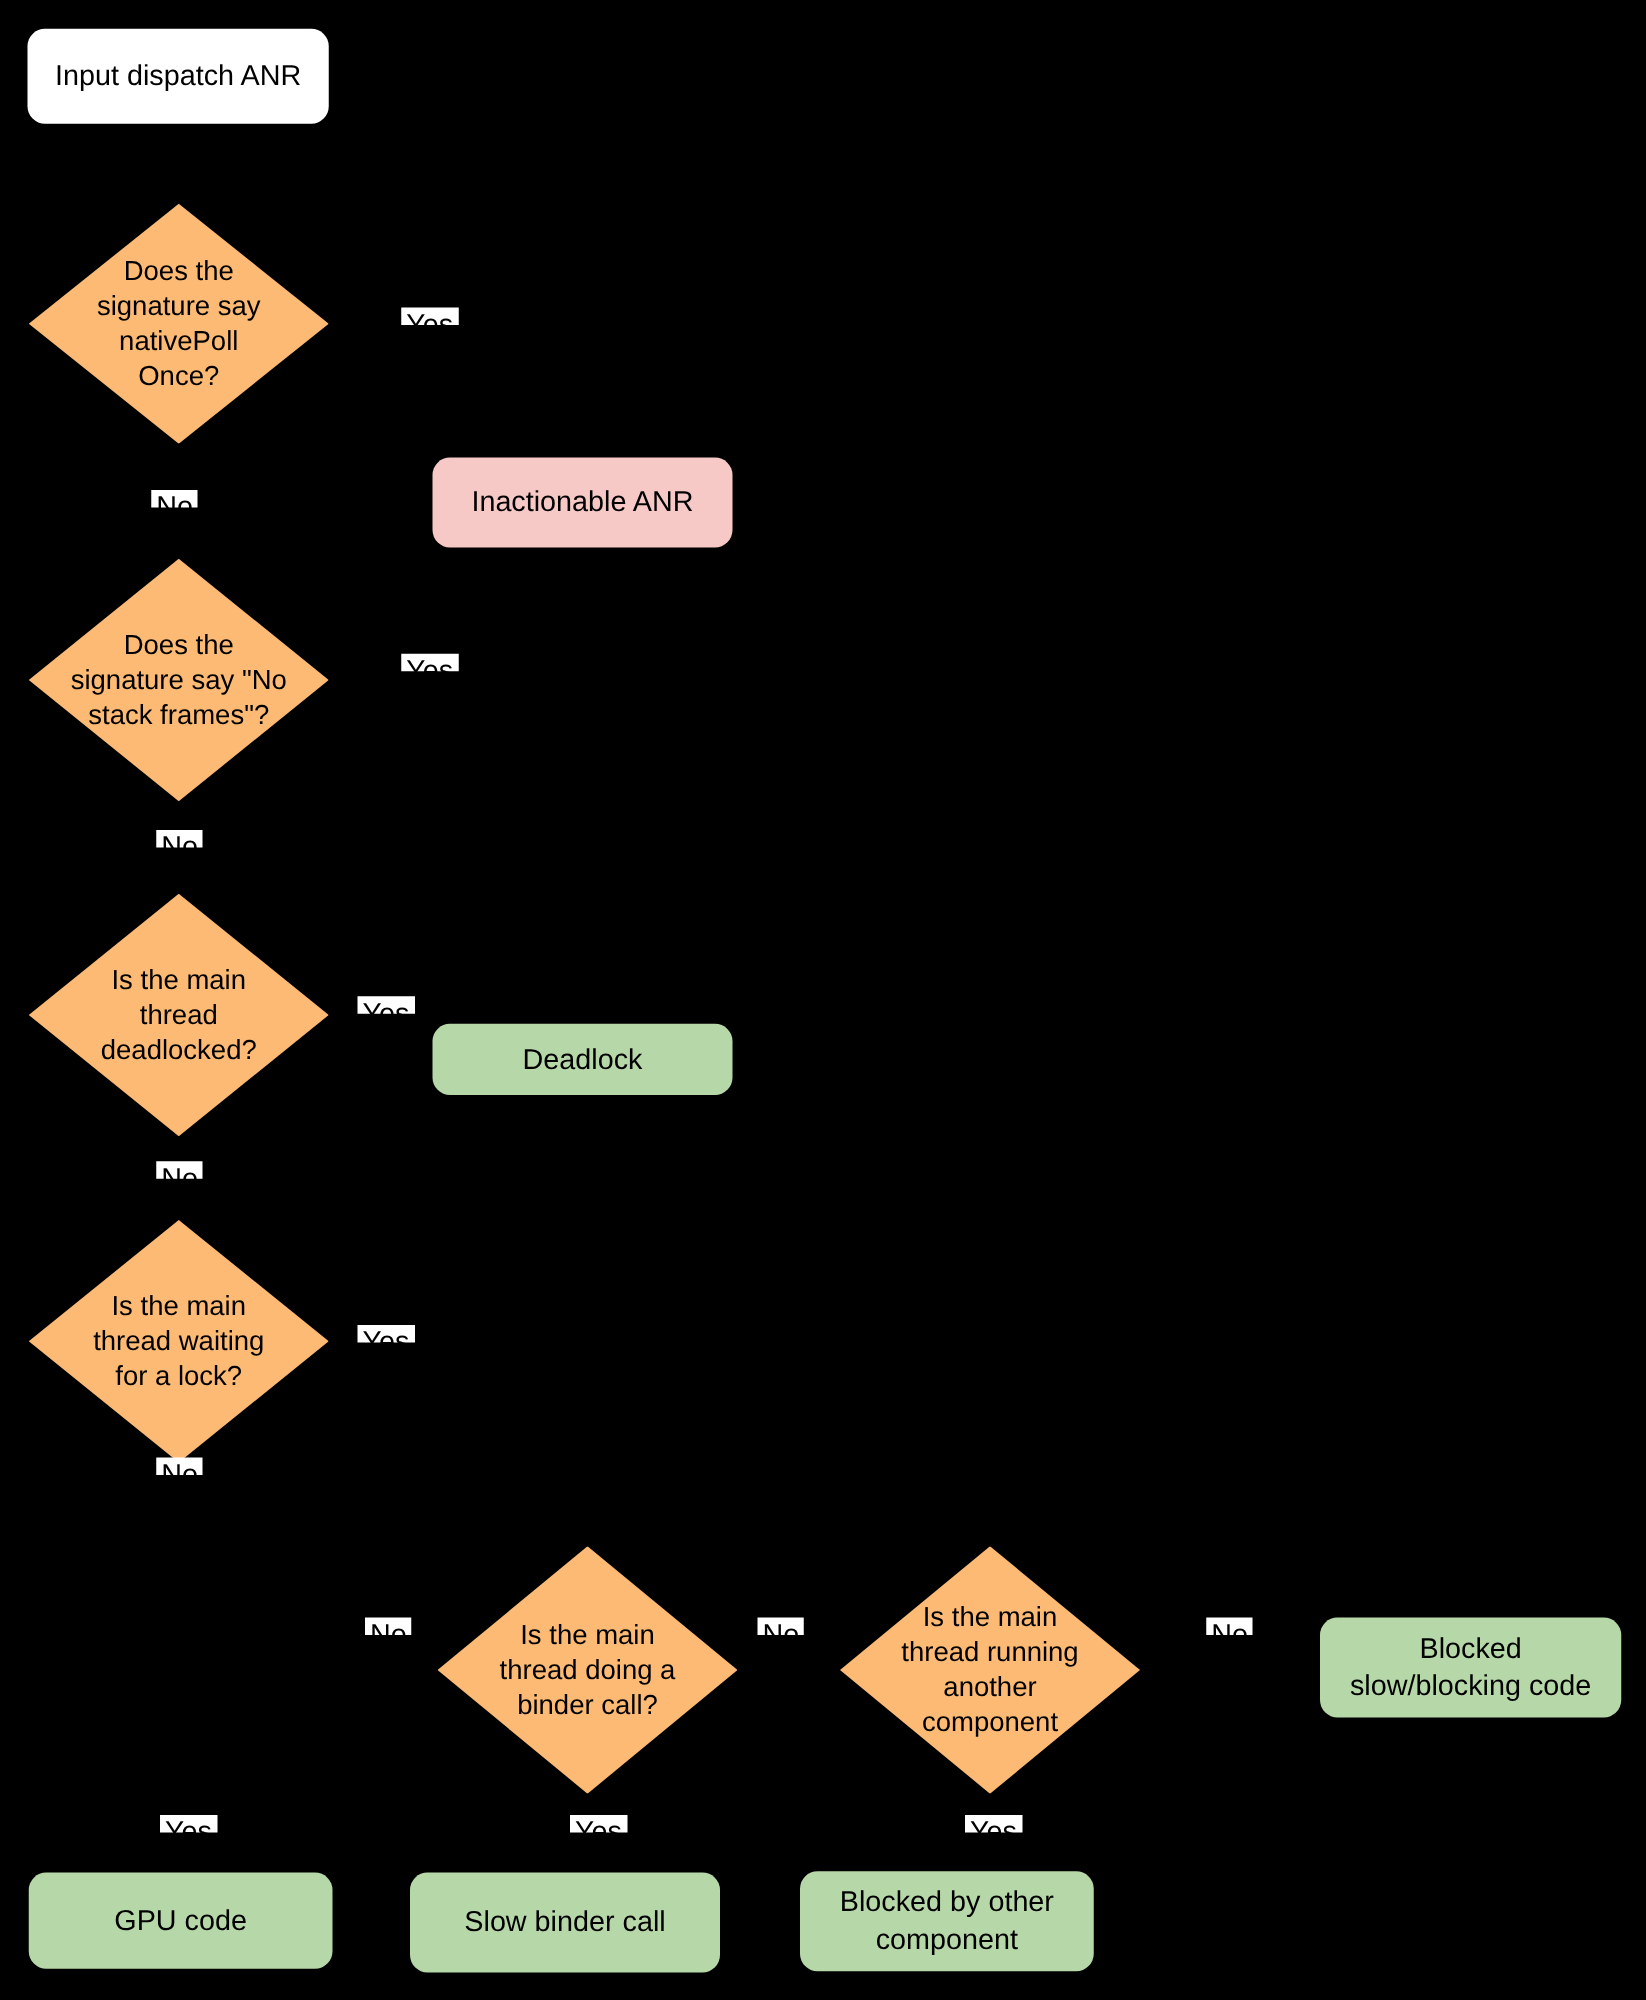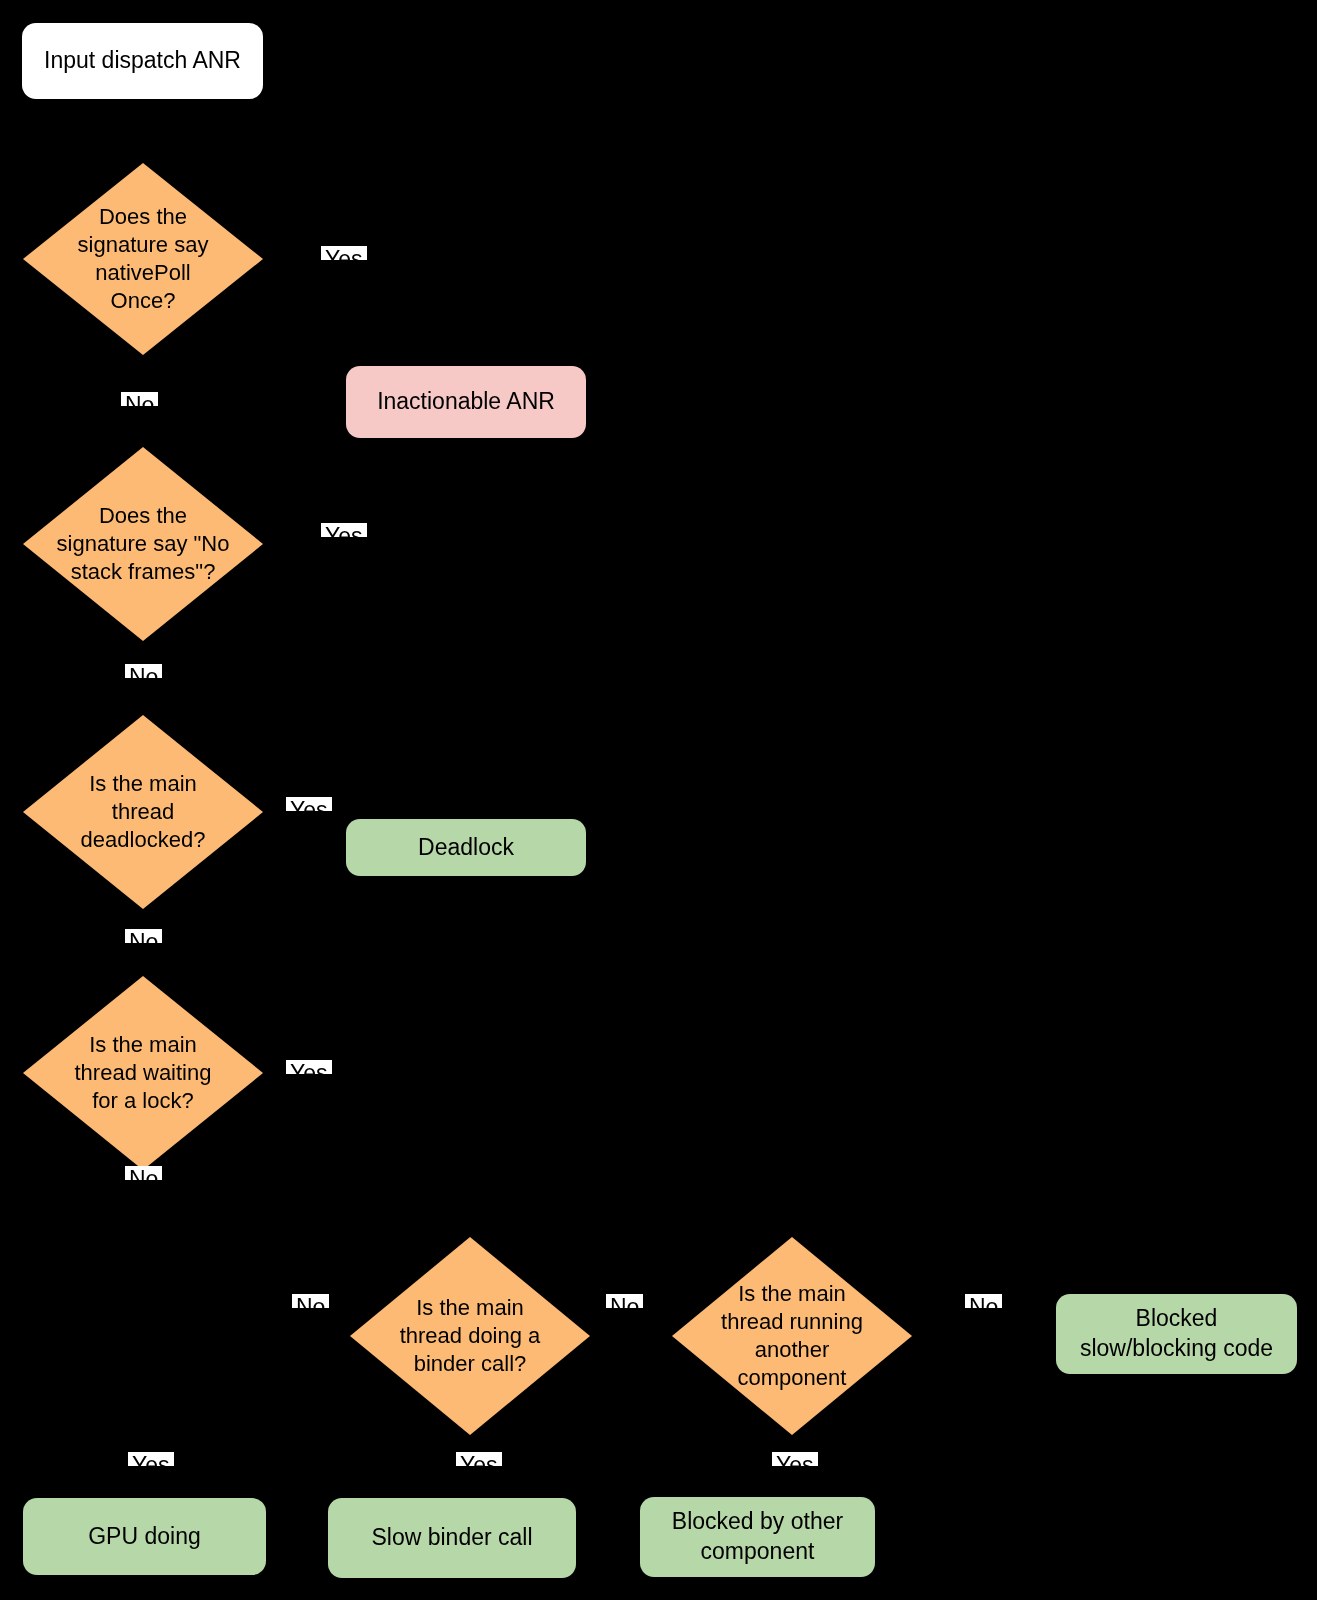--- a/index.html
+++ b/index.html
@@ -88,18 +88,18 @@
 component</div>
   <div class="chip" style="left:965px;top:1294px;">No</div>
 
   <div class="box green-node" style="left:1056px;top:1294px;width:241px;height:80px;">Blocked
 slow/blocking code</div>
 
   <div class="chip" style="left:128px;top:1452px;">Yes</div>
   <div class="chip" style="left:456px;top:1452px;">Yes</div>
   <div class="chip" style="left:772px;top:1452px;">Yes</div>
 
-  <div class="box green-node" style="left:23px;top:1498px;width:243px;height:77px;">GPU doing</div>
+  <div class="box green-node" style="left:23px;top:1498px;width:243px;height:77px;">GPU code</div>
   <div class="box green-node" style="left:328px;top:1498px;width:248px;height:80px;">Slow binder call</div>
   <div class="box green-node" style="left:640px;top:1497px;width:235px;height:80px;">Blocked by other
 component</div>
 
 </div>
 
 </body></html>

